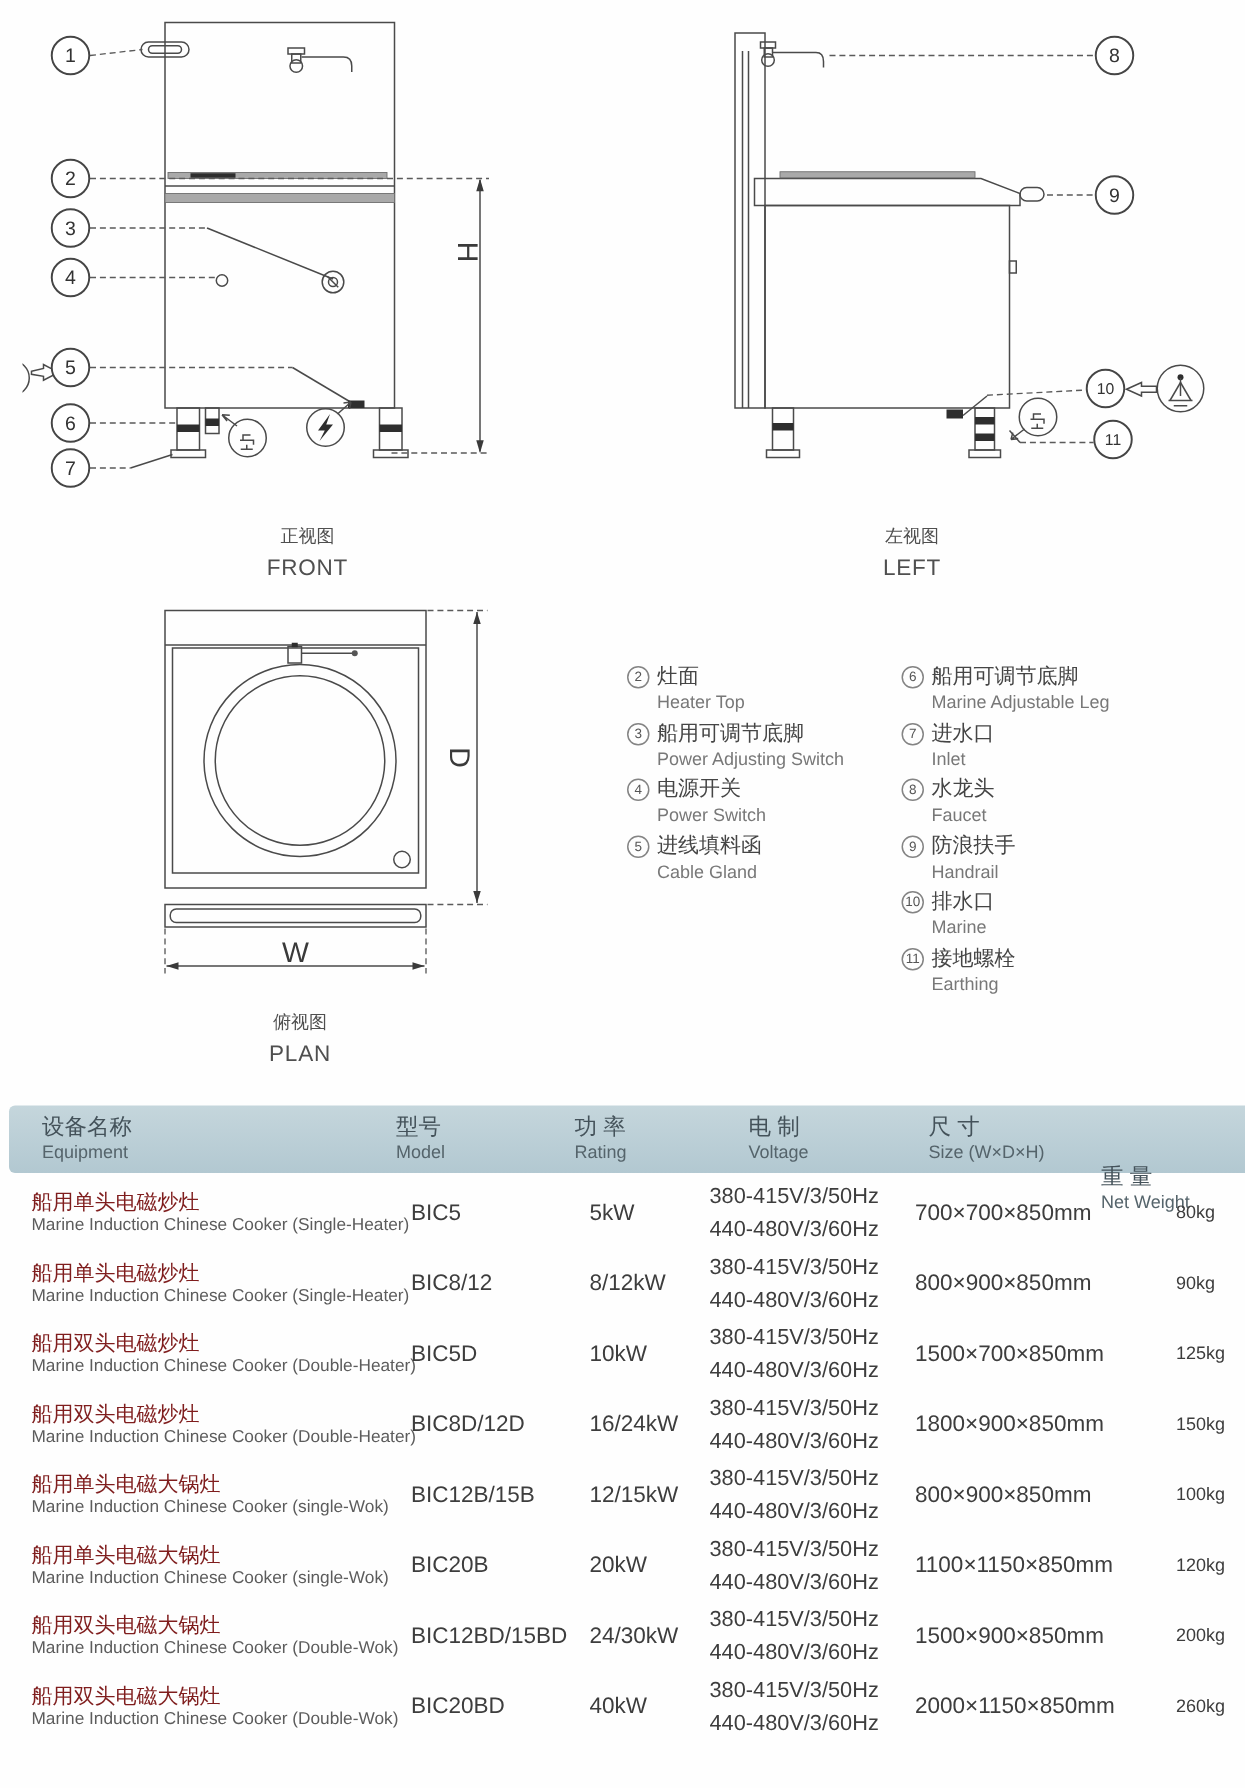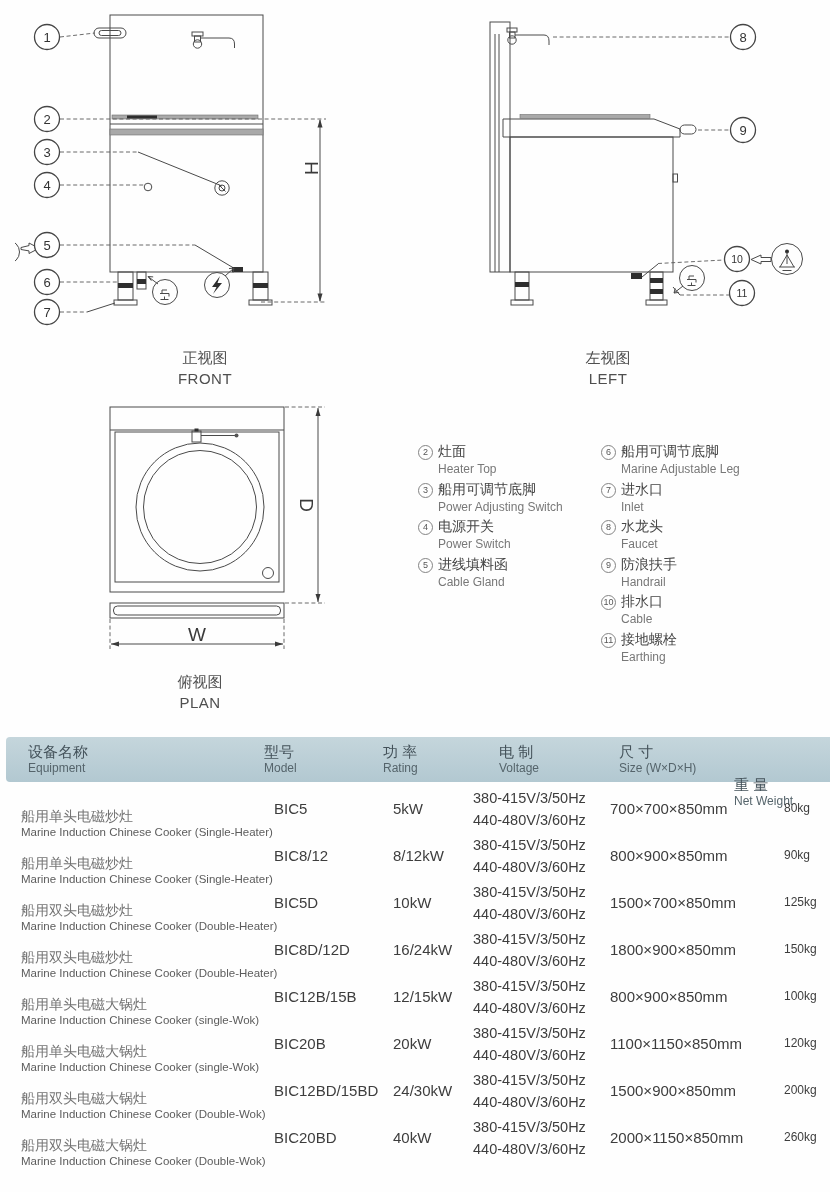--- a/index.html
+++ b/index.html
@@ -11,21 +11,21 @@
   svg .fillg{fill:#a9a9a9;stroke:#6f6f6f;stroke-width:0.6;}
   svg .filld{fill:#2e2e2e;stroke:none;}
   svg .co{fill:#fff;stroke:#454545;stroke-width:1.3;}
   svg text{font-family:"Liberation Sans",sans-serif;}
   svg .cotext{fill:#333;font-size:13px;text-anchor:middle;}
   svg .cotext2{fill:#333;font-size:10.5px;text-anchor:middle;}
   svg .dimtext{fill:#3a3a3a;font-size:19px;text-anchor:middle;}
   svg .arr{fill:#3a3a3a;stroke:none;}
 
   .viewlabel{position:absolute;width:160px;text-align:center;color:#4f4f4f;}
-  .vl-cn{font-size:15px;line-height:21px;}
+  .vl-cn{font-size:12px;line-height:21px;}
   .vl-en{font-size:15px;line-height:21px;letter-spacing:.5px;}
 
   .legend{position:absolute;left:405px;top:442px;width:422px;height:250px;}
   .legend-col{position:absolute;top:0;}
   .legend-col.c1{left:13px;width:180px;}
   .legend-col.c2{left:196px;width:226px;}
   .legend-item{height:37.6px;}
   .lnum{display:inline-block;width:13px;height:13px;border:1px solid #848484;border-radius:50%;
         font-size:9px;line-height:13px;text-align:center;color:#555;vertical-align:1px;margin-right:5px;}
   .lcn{font-size:14px;color:#454545;}
@@ -40,21 +40,21 @@
   .hc-model{left:258px;width:46px;}
   .hc-rating{left:377px;width:46px;}
   .hc-volt{left:493px;width:52px;}
   .hc-size{left:613px;width:86px;}
   .hc-weight{left:728px;width:72px;margin-top:33px;}
 
   .tbody{position:absolute;left:0;top:785px;width:830px;height:380px;}
   .trow{position:absolute;left:0;width:830px;height:47px;}
   .tc{position:absolute;color:#3d3d3d;white-space:nowrap;}
   .c-equip{left:21px;top:7px;}
-  .ecn{font-size:14px;line-height:18px;color:#737373;margin-top:15px;}
+  .ecn{font-size:14px;line-height:18px;color:#7f1d1d;}
   .een{font-size:11.5px;line-height:14px;color:#5c5c5c;text-align:right;}
   .c-model{left:274px;top:0;line-height:47px;font-size:15px;}
   .c-rating{left:393px;top:0;line-height:47px;font-size:15px;}
   .c-volt{left:473px;top:3px;font-size:14.5px;line-height:21.5px;}
   .c-size{left:610px;top:0;line-height:47px;font-size:15px;}
   .c-weight{left:751px;top:0;line-height:47px;font-size:12px;margin-left:33px;}
 </style>
 </head>
 <body>
 
@@ -290,21 +290,21 @@
         <div class="legend-item"><span class="lnum">2</span><span class="lcn">灶面</span><div class="len">Heater Top</div></div>
         <div class="legend-item"><span class="lnum">3</span><span class="lcn">船用可调节底脚</span><div class="len">Power Adjusting Switch</div></div>
         <div class="legend-item"><span class="lnum">4</span><span class="lcn">电源开关</span><div class="len">Power Switch</div></div>
         <div class="legend-item"><span class="lnum">5</span><span class="lcn">进线填料函</span><div class="len">Cable Gland</div></div>
       </div>
     <div class="legend-col c2">
         <div class="legend-item"><span class="lnum">6</span><span class="lcn">船用可调节底脚</span><div class="len">Marine Adjustable Leg</div></div>
         <div class="legend-item"><span class="lnum">7</span><span class="lcn">进水口</span><div class="len">Inlet</div></div>
         <div class="legend-item"><span class="lnum">8</span><span class="lcn">水龙头</span><div class="len">Faucet</div></div>
         <div class="legend-item"><span class="lnum">9</span><span class="lcn">防浪扶手</span><div class="len">Handrail</div></div>
-        <div class="legend-item"><span class="lnum">10</span><span class="lcn">排水口</span><div class="len">Cable</div></div>
+        <div class="legend-item"><span class="lnum">10</span><span class="lcn">排水口</span><div class="len">Marine</div></div>
         <div class="legend-item"><span class="lnum">11</span><span class="lcn">接地螺栓</span><div class="len">Earthing</div></div>
       </div>
   </div>
 
   <div>
     <div class="thead">
       <div class="hcell hc-equip">
         <div class="hcn">设备名称</div>
         <div class="hen">Equipment</div>
       </div>

